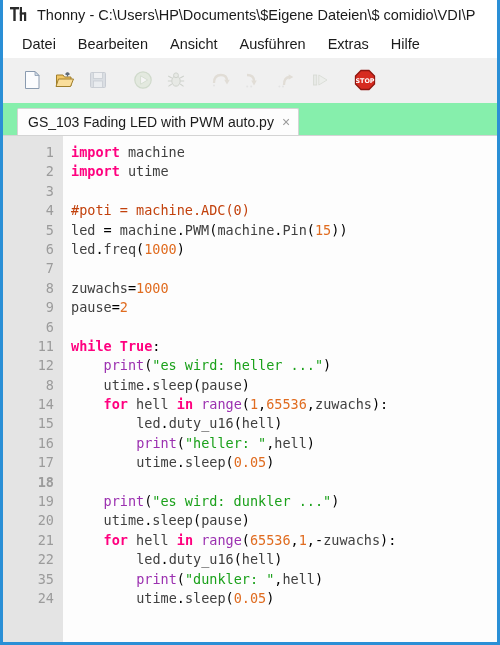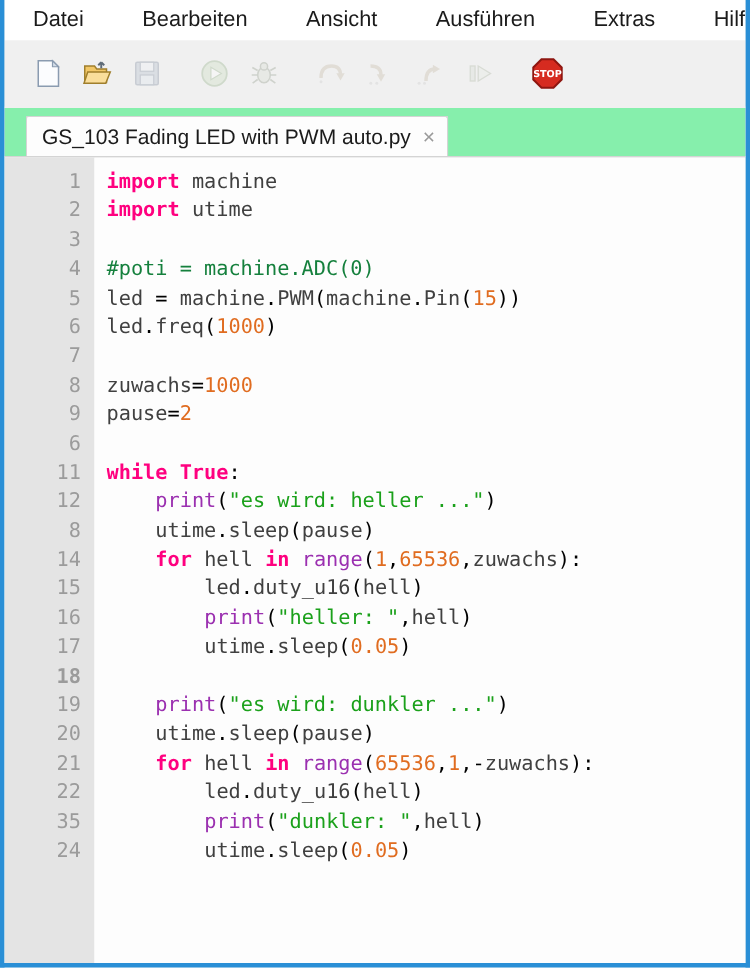--- a/index.html
+++ b/index.html
@@ -57,21 +57,21 @@
   }
 
   
   .menubar {
     height: 27px;
     flex: 0 0 27px;
     background: #ffffff;
     display: flex;
     align-items: center;
     padding-left: 8px;
-    gap: 17px;
+    gap: 0px;
   }
   .menu-item {
     font-size: 14.5px;
     color: #1b1b1b;
     padding: 3px 11px 4px 11px;
     cursor: default;
     white-space: nowrap;
   }
 
   
@@ -171,29 +171,41 @@
     background: #fdfdfd;
     tab-size: 4;
   }
   .code .ln { display: block; height: 19.4px; }
 
   
   .kw      { color: #ff007f; font-weight: bold; }
   .builtin { color: #9b30b0; }
   .num     { color: #e06c20; }
   .str     { color: #1ba11b; }
-  .com     { color: #15803d; }
+  .com     { color: #c2410c; }
   .op      { color: #000000; }
   .pl      { color: #404040; }
 </style>
 </head>
 <body>
 
 <div class="window">
 
+  <div class="titlebar">
+    <div class="app-logo">
+      <svg width="20" height="20" viewBox="0 0 20 20" xmlns="http://www.w3.org/2000/svg">
+        <rect x="1" y="2" width="9" height="2.4" fill="#2b2b2b"></rect>
+        <rect x="4.3" y="2" width="2.4" height="14" fill="#2b2b2b"></rect>
+        <rect x="10.8" y="2" width="2.2" height="14" fill="#2b2b2b"></rect>
+        <rect x="10.8" y="7.4" width="6.2" height="2.2" fill="#2b2b2b"></rect>
+        <rect x="15" y="7.4" width="2.2" height="8.6" fill="#2b2b2b"></rect>
+      </svg>
+    </div>
+    <div class="title-text">Thonny  -  C:\Users\HP\Documents\$Eigene Dateien\$ comidio\VDI\P</div>
+  </div>
 
   <div class="menubar">
     <div class="menu-item">Datei</div>
     <div class="menu-item">Bearbeiten</div>
     <div class="menu-item">Ansicht</div>
     <div class="menu-item">Ausführen</div>
     <div class="menu-item">Extras</div>
     <div class="menu-item">Hilfe</div>
   </div>
 

